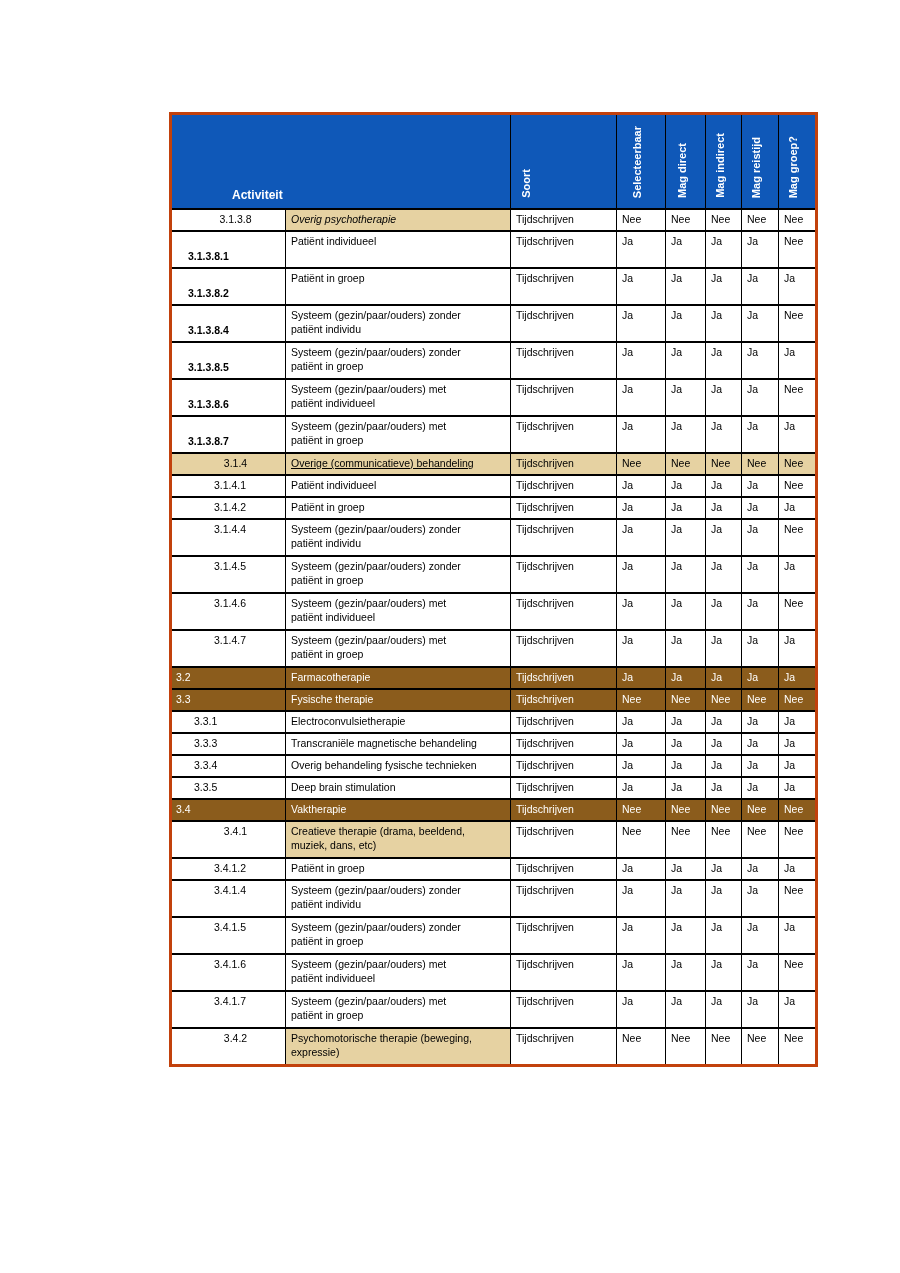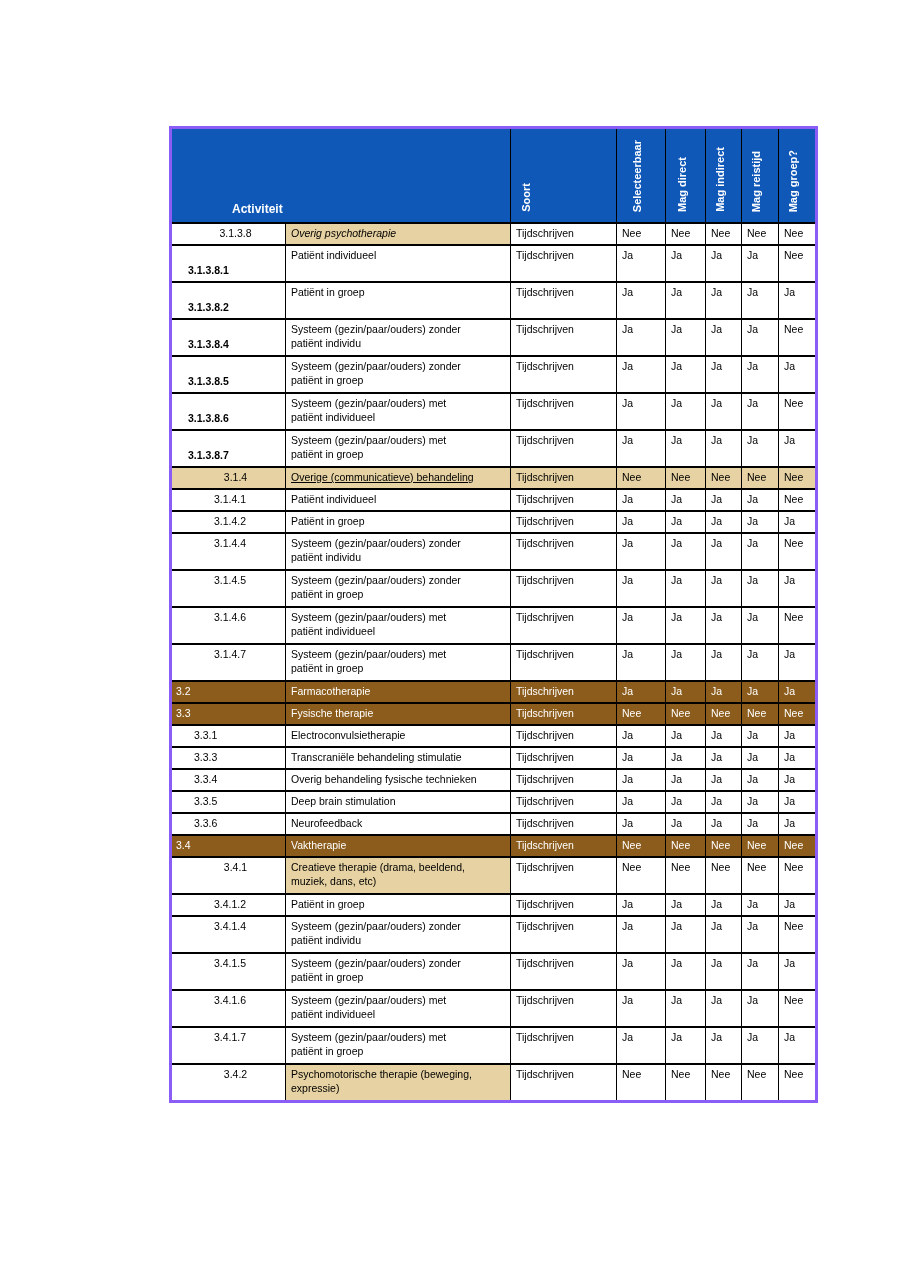--- a/index.html
+++ b/index.html
@@ -1,19 +1,19 @@
 <!DOCTYPE html>
 <html><head>
 <meta charset="utf-8">
 <style>
   html,body{margin:0;padding:0;background:#fff;}
   .page{position:relative;width:900px;height:1273px;background:#ffffff;overflow:hidden;
         font-family:"Liberation Sans","DejaVu Sans",sans-serif;color:#000;}
-  table.grid{position:absolute;left:169px;top:126px;border-collapse:collapse;table-layout:fixed;
-             width:646px;border:3px solid #8b5cf6;}
+  table.grid{position:absolute;left:169px;top:112px;border-collapse:collapse;table-layout:fixed;
+             width:646px;border:3px solid #c2410c;}
   th,td{border:1px solid #000;padding:0;margin:0;}
   
   thead th{background:#0F58B8;height:93px;vertical-align:bottom;border-bottom:2px solid #000;}
   th.h-main{position:relative;}
   .h-act-label{position:absolute;left:60px;bottom:6px;color:#fff;font-weight:bold;font-size:12px;}
   th.v{text-align:center;padding-right:8px;}
   th.v.first{text-align:left;padding-left:9px;padding-right:0;}
   .vt{writing-mode:vertical-rl;transform:rotate(180deg);display:inline-block;margin-bottom:6px;
       color:#fff;font-weight:bold;font-size:11px;white-space:nowrap;}
   
@@ -526,21 +526,21 @@
           </td>
           <td class="flag">
             <span class="cv">Ja</span>
           </td>
         </tr>
         <tr class="s lv3 normal">
           <td class="code">
             <span class="cv">3.3.3</span>
           </td>
           <td class="act">
-            <span class="cv">Transcraniële behandeling stimulatie</span>
+            <span class="cv">Transcraniële magnetische behandeling</span>
           </td>
           <td class="soort">
             <span class="cv">Tijdschrijven</span>
           </td>
           <td class="flag">
             <span class="cv">Ja</span>
           </td>
           <td class="flag">
             <span class="cv">Ja</span>
           </td>
@@ -579,46 +579,20 @@
           <td class="flag">
             <span class="cv">Ja</span>
           </td>
         </tr>
         <tr class="s lv3 normal">
           <td class="code">
             <span class="cv">3.3.5</span>
           </td>
           <td class="act">
             <span class="cv">Deep brain stimulation</span>
-          </td>
-          <td class="soort">
-            <span class="cv">Tijdschrijven</span>
-          </td>
-          <td class="flag">
-            <span class="cv">Ja</span>
-          </td>
-          <td class="flag">
-            <span class="cv">Ja</span>
-          </td>
-          <td class="flag">
-            <span class="cv">Ja</span>
-          </td>
-          <td class="flag">
-            <span class="cv">Ja</span>
-          </td>
-          <td class="flag">
-            <span class="cv">Ja</span>
-          </td>
-        </tr>
-        <tr class="s lv3 normal">
-          <td class="code">
-            <span class="cv">3.3.6</span>
-          </td>
-          <td class="act">
-            <span class="cv">Neurofeedback</span>
           </td>
           <td class="soort">
             <span class="cv">Tijdschrijven</span>
           </td>
           <td class="flag">
             <span class="cv">Ja</span>
           </td>
           <td class="flag">
             <span class="cv">Ja</span>
           </td>

